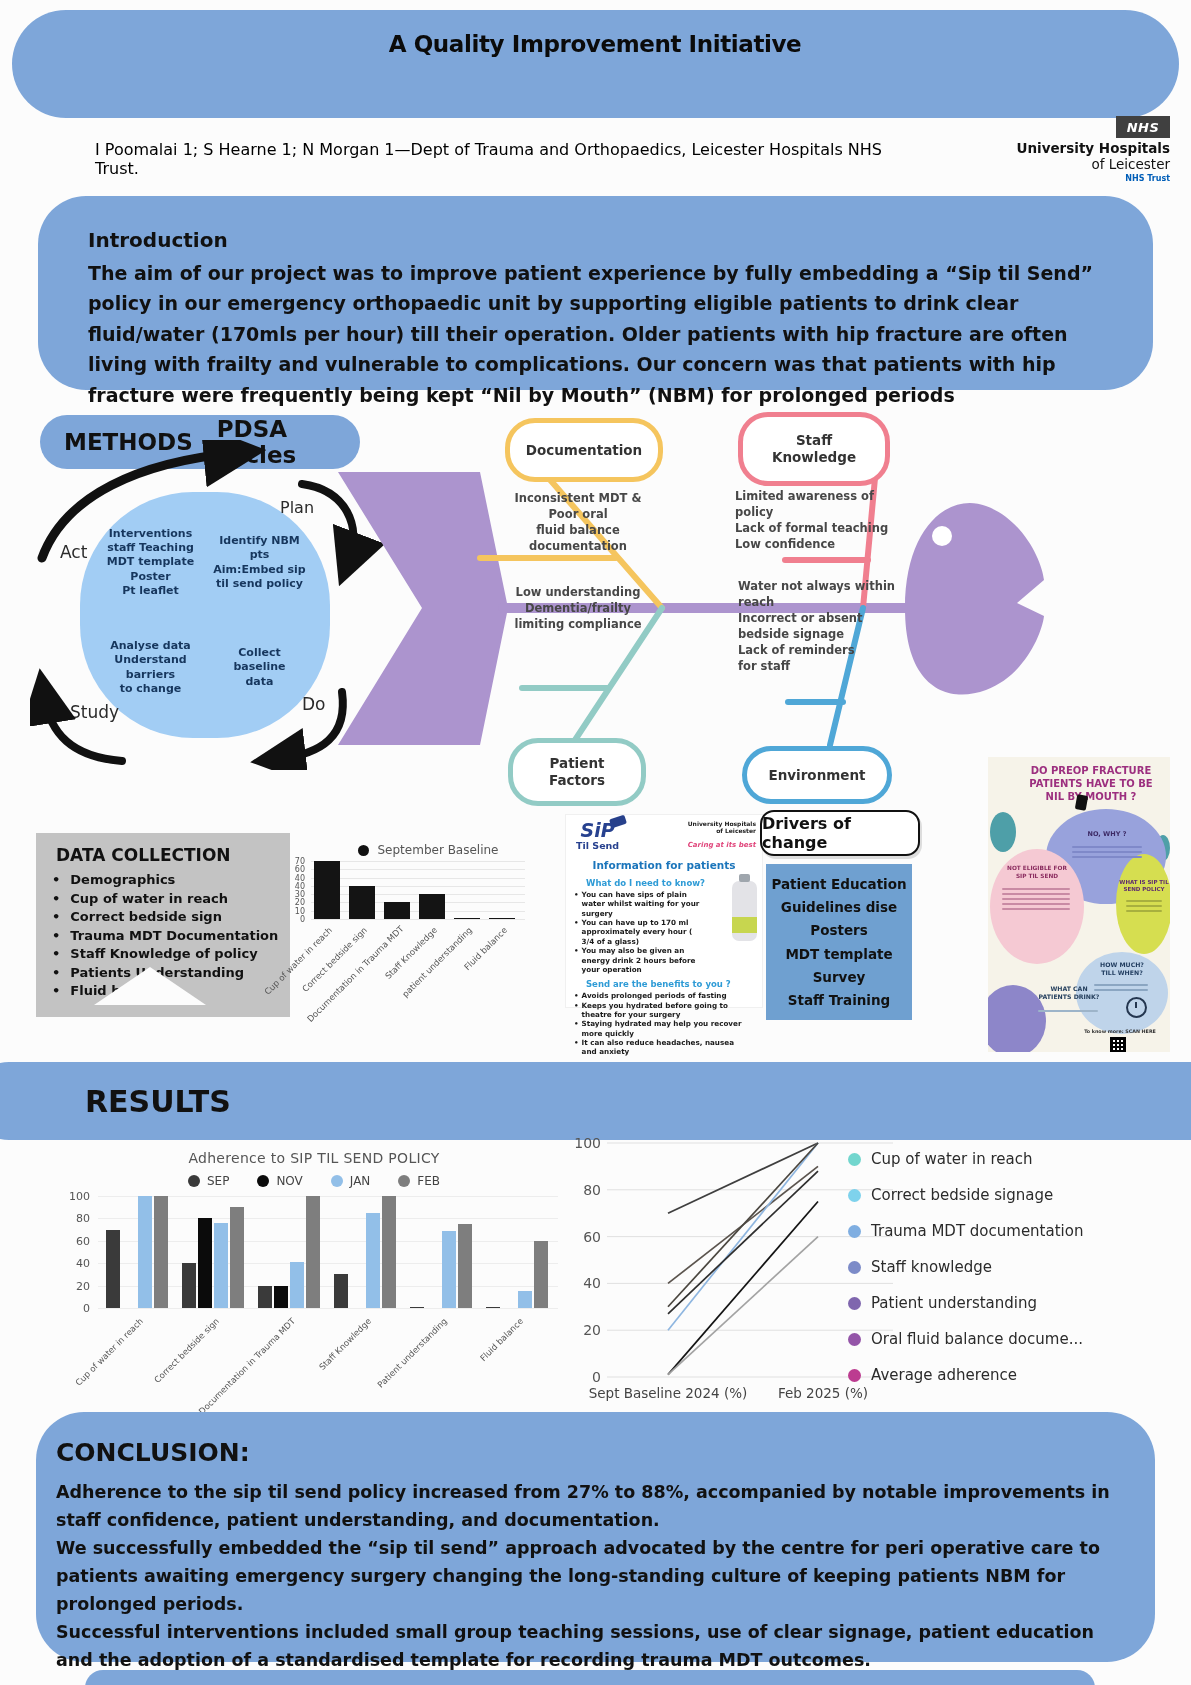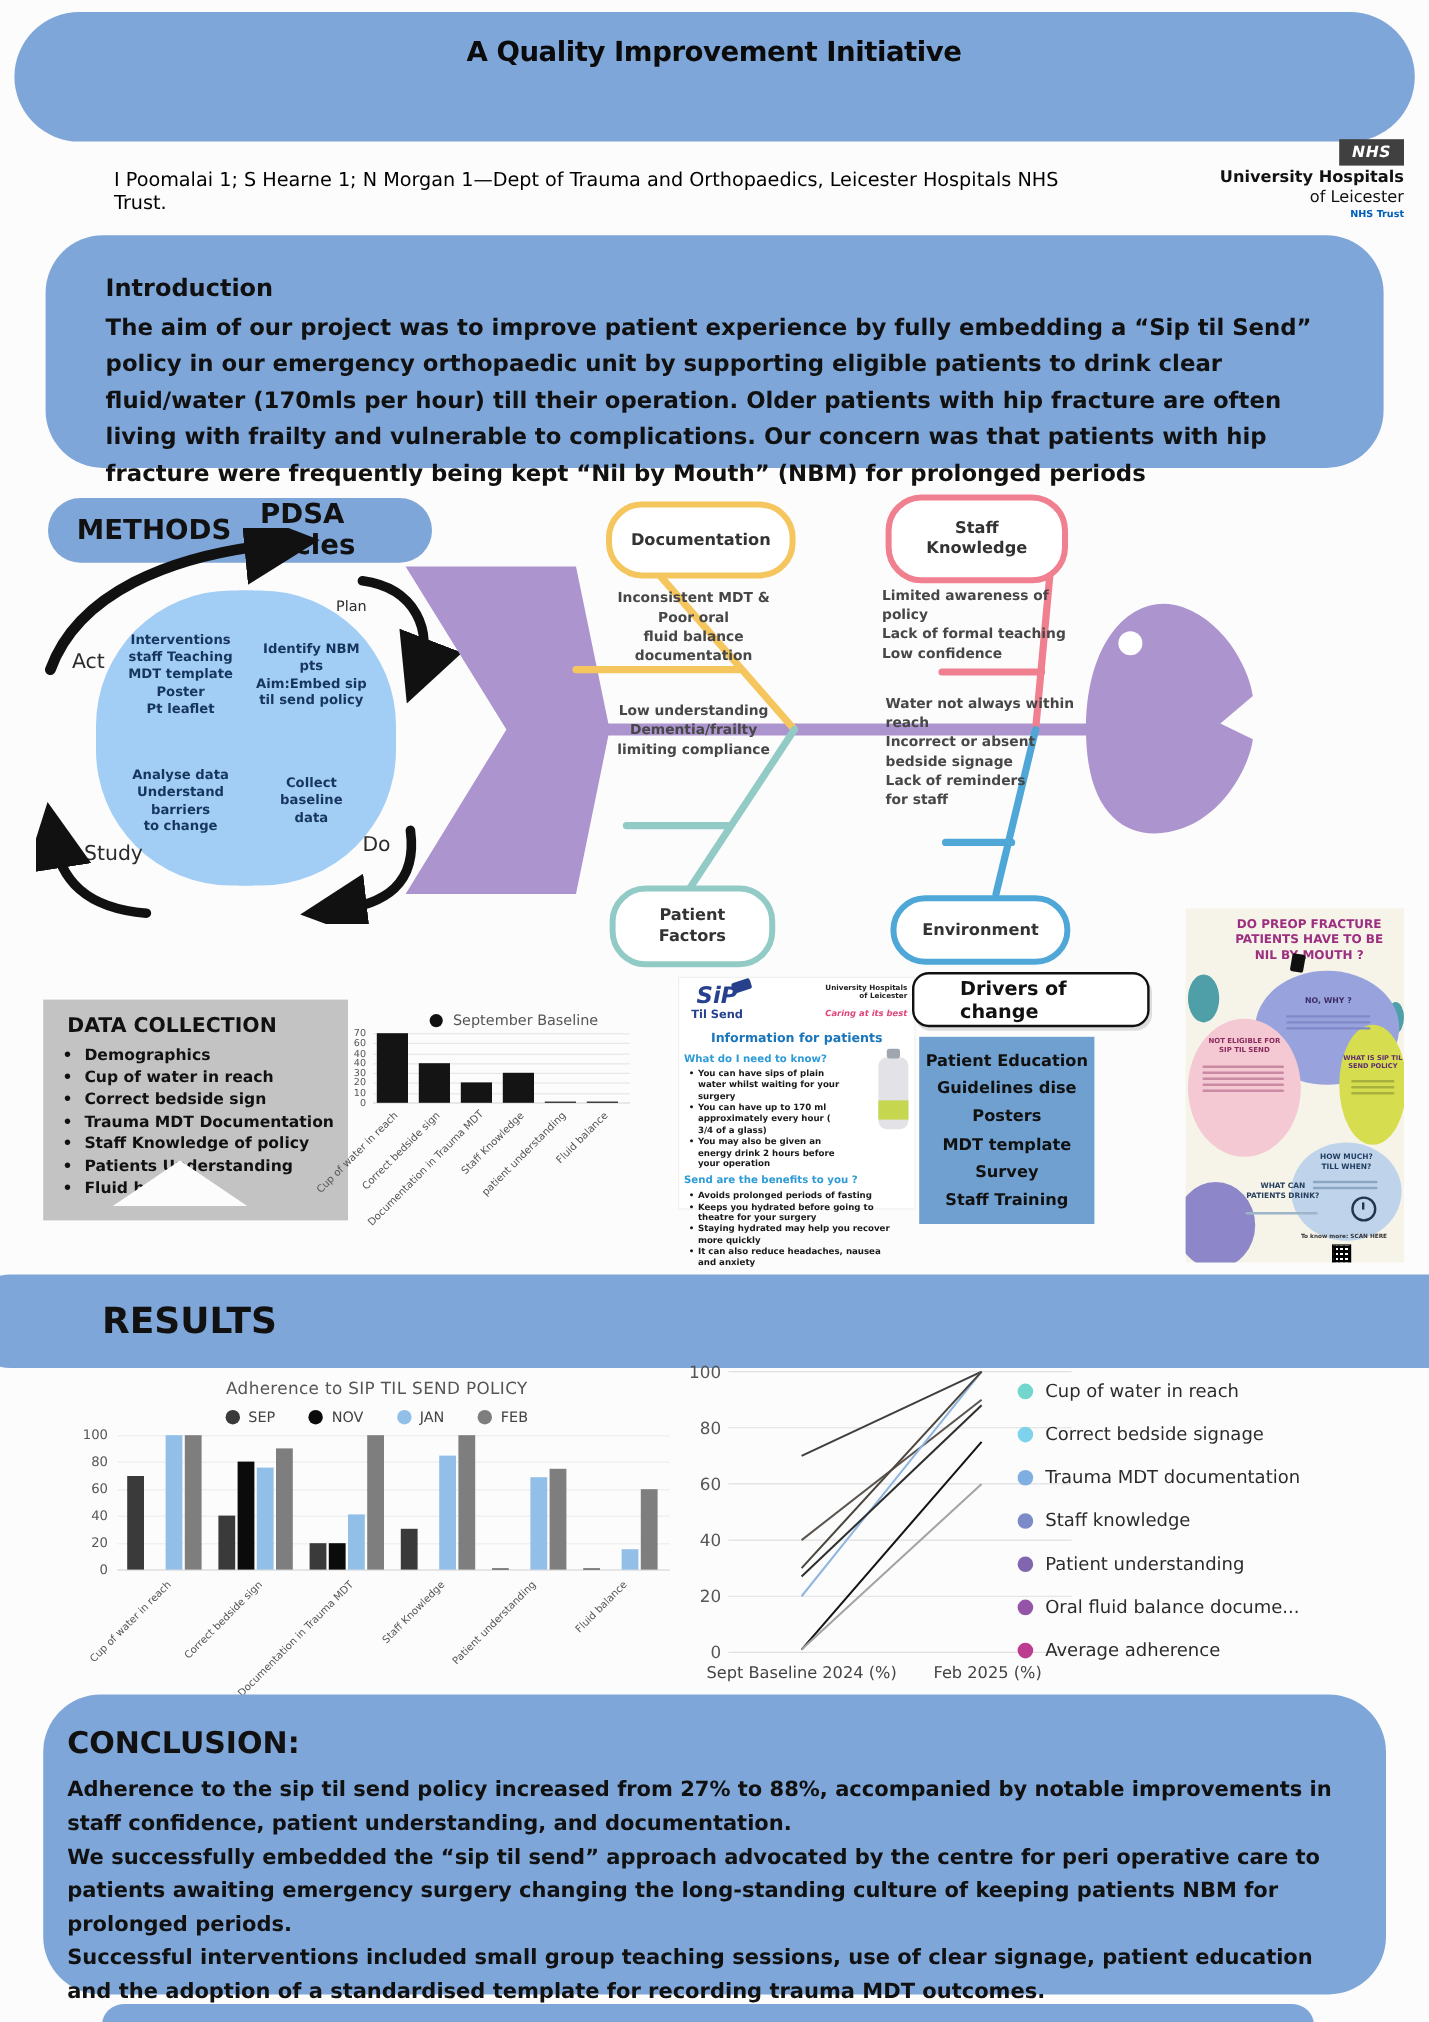--- a/index.html
+++ b/index.html
@@ -68,32 +68,32 @@
           transform:rotate(-45deg);transform-origin:100% 0;}
   
   .leaflet{left:566px;top:815px;width:196px;height:192px;background:#fff;box-shadow:0 0 0 1px #f0f0f0;}
   .lf-logo{position:absolute;left:10px;top:6px;text-align:center;}
   .lf-sip{font-size:19px;font-weight:800;font-style:italic;color:#27418f;line-height:1;}
   .lf-tilsend{font-size:9.5px;font-weight:800;color:#27418f;}
   .lf-jug{position:absolute;left:44px;top:2px;width:16px;height:9px;background:#27408b;transform:rotate(-18deg);border-radius:2px;}
   .lf-uhl{position:absolute;right:6px;top:5px;text-align:right;font-size:6px;font-weight:700;color:#222;line-height:1.2;}
   .lf-caring{position:absolute;right:6px;top:26px;font-size:7px;font-style:italic;color:#e0457b;font-weight:700;}
   .lf-title{position:absolute;left:0;top:44px;width:100%;text-align:center;font-size:10.5px;font-weight:800;color:#1b75bb;}
-  .lf-h{font-size:8.5px;font-weight:800;color:#2e9bd6;margin:5px 0 2px 4px;}
+  .lf-h{font-size:8.5px;font-weight:800;color:#2e9bd6;margin:5px 0 2px 20px;}
   .lf-ul{margin:0 0 0 8px;padding:0;list-style:none;}
   .lf-ul li{font-size:7.2px;font-weight:600;color:#1a1a1a;line-height:1.3;display:flex;gap:3px;}
   .lf-body{position:absolute;left:0;top:58px;width:100%;}
   .lf-ul.narrow li{width:128px;}
   .bottle{position:absolute;right:5px;top:66px;width:25px;height:60px;background:#e3e3e7;border-radius:7px;}
   .bottle:before{content:"";position:absolute;left:7px;top:-7px;width:11px;height:8px;background:#9fa6ad;border-radius:2px;}
   .bottle:after{content:"";position:absolute;left:0;bottom:8px;width:25px;height:16px;background:#c7d64f;}
   
   .drivers-title{left:760px;top:810px;width:156px;height:42px;background:#fff;border:2.5px solid #111;
       border-radius:14px;display:flex;align-items:center;justify-content:center;
-      font-size:16px;font-weight:800;box-shadow:2px 3px 0 rgba(0,0,0,.12);padding-left:38px;}
+      font-size:16px;font-weight:800;box-shadow:2px 3px 0 rgba(0,0,0,.12);}
   .drivers-box{left:766px;top:864px;width:146px;height:156px;background:#6fa0d0;
       display:flex;flex-direction:column;justify-content:center;gap:9px;text-align:center;}
   .drivers-box div{font-size:13.5px;font-weight:800;line-height:1.05;}
   
   .poster{left:988px;top:757px;width:182px;height:295px;background:#f6f3e9;overflow:hidden;}
   .blob{position:absolute;border-radius:50%;}
   .pp-title{position:absolute;left:28px;top:7px;width:150px;text-align:center;
       font-size:10px;font-weight:800;color:#9c2f7f;line-height:1.3;}
   .pp-h{position:absolute;font-weight:800;text-align:center;line-height:1.35;}
   .ph-lines span{display:block;height:2px;margin:3px 6px;border-radius:1px;}
@@ -163,21 +163,21 @@
 Aim:Embed sip
 til send policy</div>
   <div class="quad bl pre">Analyse data
 Understand
 barriers
 to change</div>
   <div class="quad br pre">Collect
 baseline
 data</div>
 </div>
-<div class="abs pdsa-label" style="left:280px;top:498px;font-size:12px;">Plan</div>
+<div class="abs pdsa-label" style="left:280px;top:498px;font-size:16px;">Plan</div>
 <div class="abs pdsa-label" style="left:60px;top:542px;">Act</div>
 <div class="abs pdsa-label" style="left:70px;top:702px;">Study</div>
 <div class="abs pdsa-label" style="left:302px;top:694px;">Do</div>
 
 <svg class="abs" style="left:30px;top:440px;" width="360" height="330">
   <defs>
     <marker id="ah" markerWidth="7" markerHeight="7" refX="3.5" refY="3.5" orient="auto">
       <path d="M0,0 L7,3.5 L0,7 Z" fill="#111"></path>
     </marker>
   </defs>

